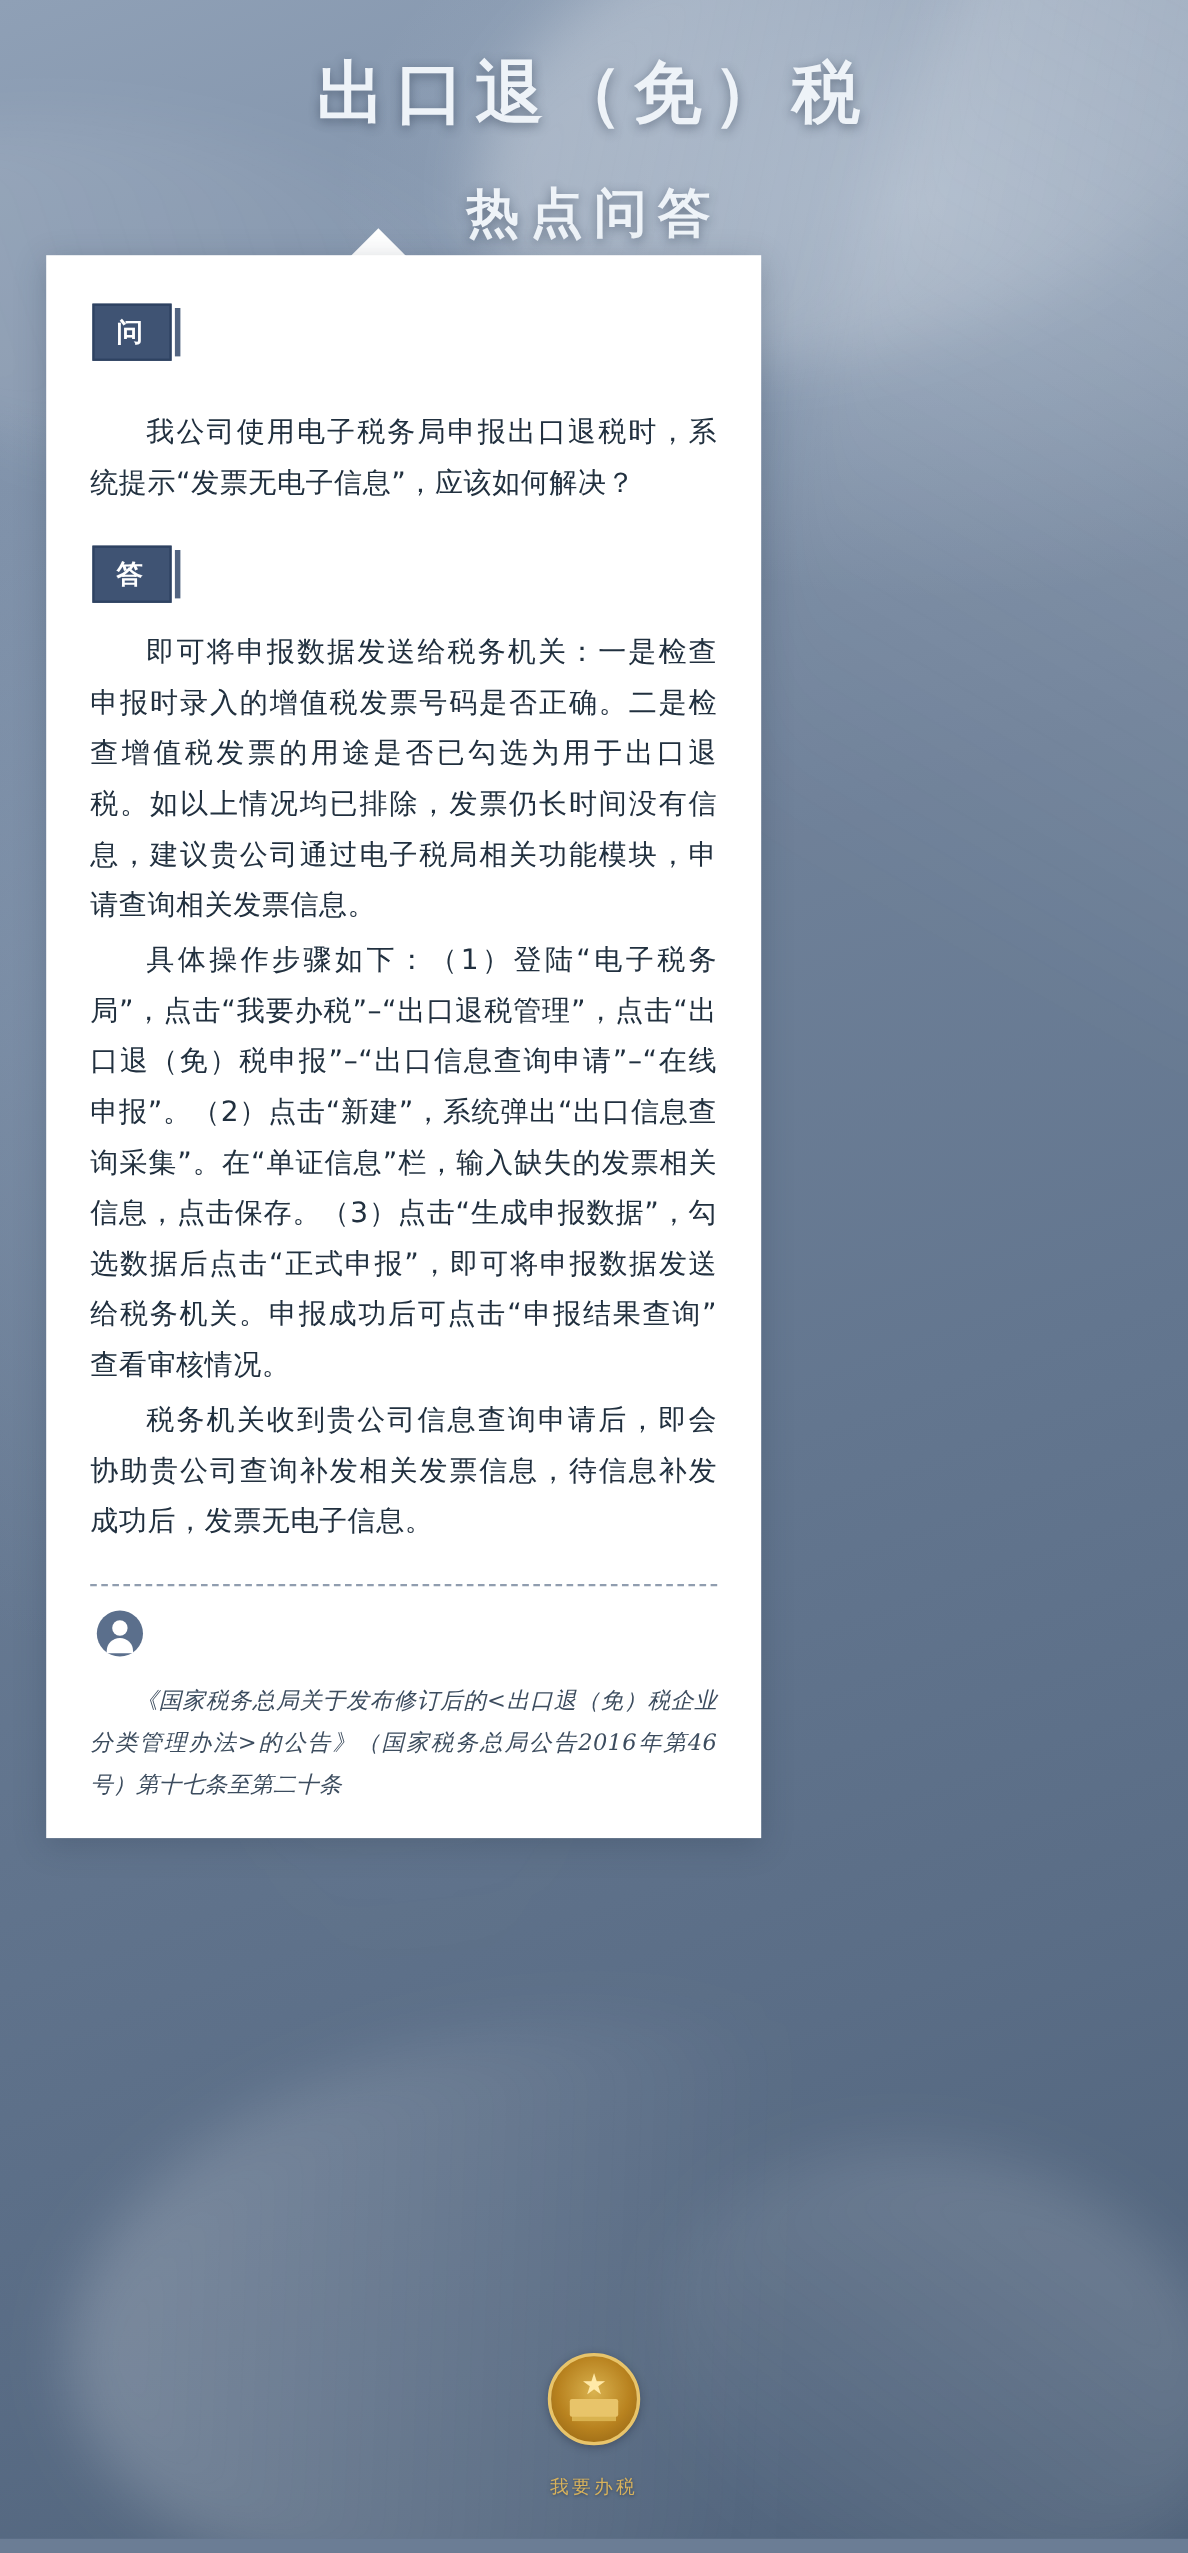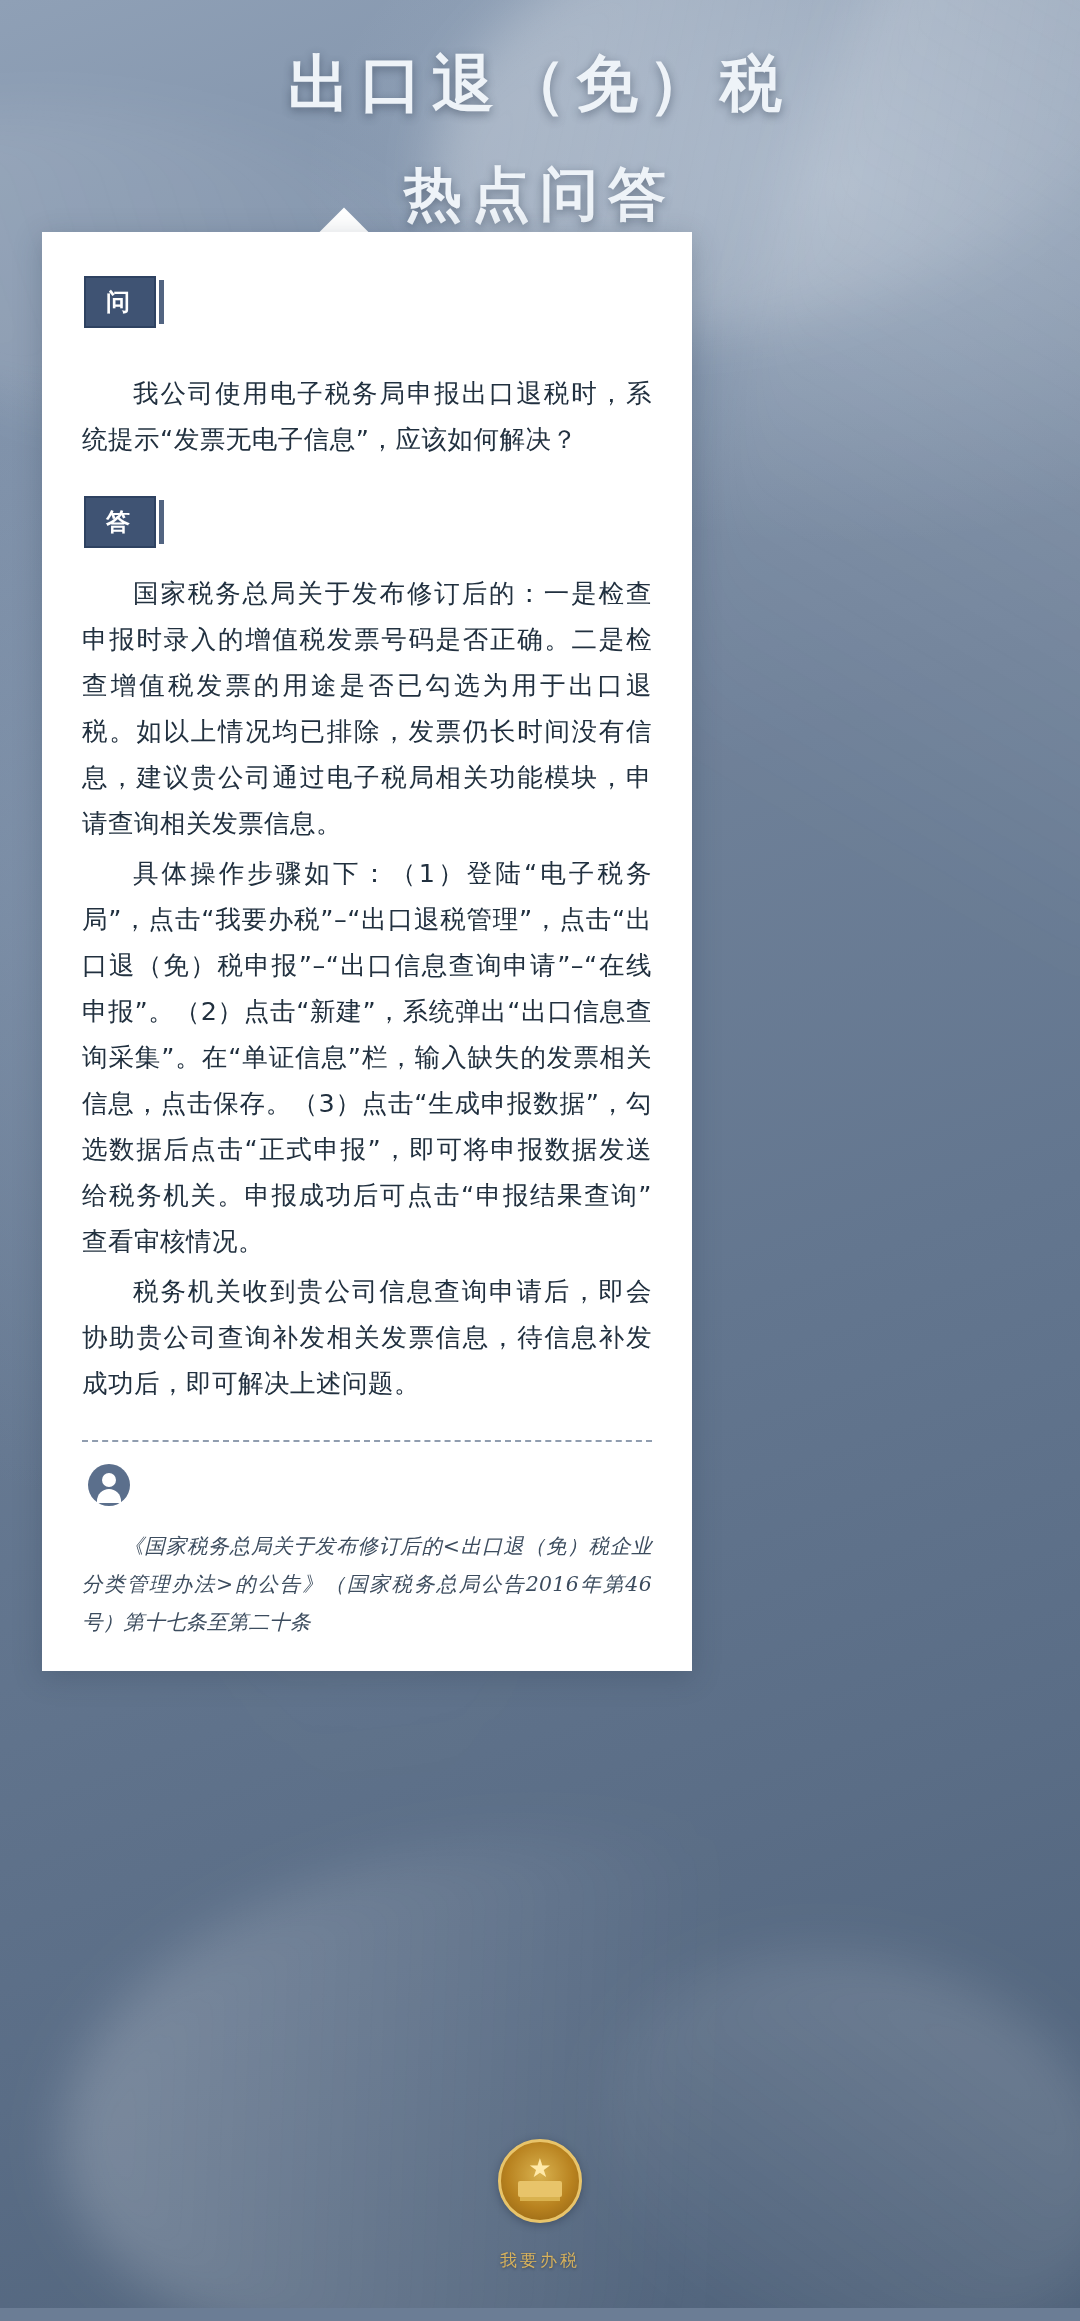--- a/index.html
+++ b/index.html
@@ -76,21 +76,21 @@
     z-index: 3;
   }
   .title-line {
     font-family: "DejaVu Serif", "Liberation Serif", serif;
     font-weight: bold;
     color: #eef3f8;
     letter-spacing: 10px;
     text-shadow: 0 3px 10px rgba(30,45,65,0.45);
   }
   .title-line.l1 { font-size: 62px; line-height: 96px; }
-  .title-line.l2 { font-size: 58px; line-height: 92px; margin-top: 16px; }
+  .title-line.l2 { font-size: 48px; line-height: 92px; margin-top: 16px; }
 
   .card-wrap {
     position: absolute;
     left: 42px;
     top: 232px;
     width: 650px;
     z-index: 4;
   }
   .card-notch {
     position: absolute;
@@ -277,23 +277,23 @@
   </div>
 
   <div class="card-wrap">
     <div class="card-notch"></div>
     <div class="card">
 
       <div class="tag question">问</div>
       <p class="para q">我公司使用电子税务局申报出口退税时，系统提示“发票无电子信息”，应该如何解决？</p>
 
       <div class="tag answer">答</div>
-      <p class="para">国家税务总局关于发布修订后的：一是检查申报时录入的增值税发票号码是否正确。二是检查增值税发票的用途是否已勾选为用于出口退税。如以上情况均已排除，发票仍长时间没有信息，建议贵公司通过电子税局相关功能模块，申请查询相关发票信息。</p>
+      <p class="para">即可将申报数据发送给税务机关：一是检查申报时录入的增值税发票号码是否正确。二是检查增值税发票的用途是否已勾选为用于出口退税。如以上情况均已排除，发票仍长时间没有信息，建议贵公司通过电子税局相关功能模块，申请查询相关发票信息。</p>
       <p class="para tight">具体操作步骤如下：（1）登陆“电子税务局”，点击“我要办税”–“出口退税管理”，点击“出口退（免）税申报”–“出口信息查询申请”–“在线申报”。（2）点击“新建”，系统弹出“出口信息查询采集”。在“单证信息”栏，输入缺失的发票相关信息，点击保存。（3）点击“生成申报数据”，勾选数据后点击“正式申报”，即可将申报数据发送给税务机关。申报成功后可点击“申报结果查询”查看审核情况。</p>
-      <p class="para tight">税务机关收到贵公司信息查询申请后，即会协助贵公司查询补发相关发票信息，待信息补发成功后，即可解决上述问题。</p>
+      <p class="para tight">税务机关收到贵公司信息查询申请后，即会协助贵公司查询补发相关发票信息，待信息补发成功后，发票无电子信息。</p>
 
       <div class="divider"></div>
 
       <div class="source-block">
         <div class="avatar"></div>
         <div class="source-text">《国家税务总局关于发布修订后的&lt;出口退（免）税企业分类管理办法&gt;的公告》（国家税务总局公告2016年第46号）第十七条至第二十条</div>
       </div>
 
     </div>
   </div>

